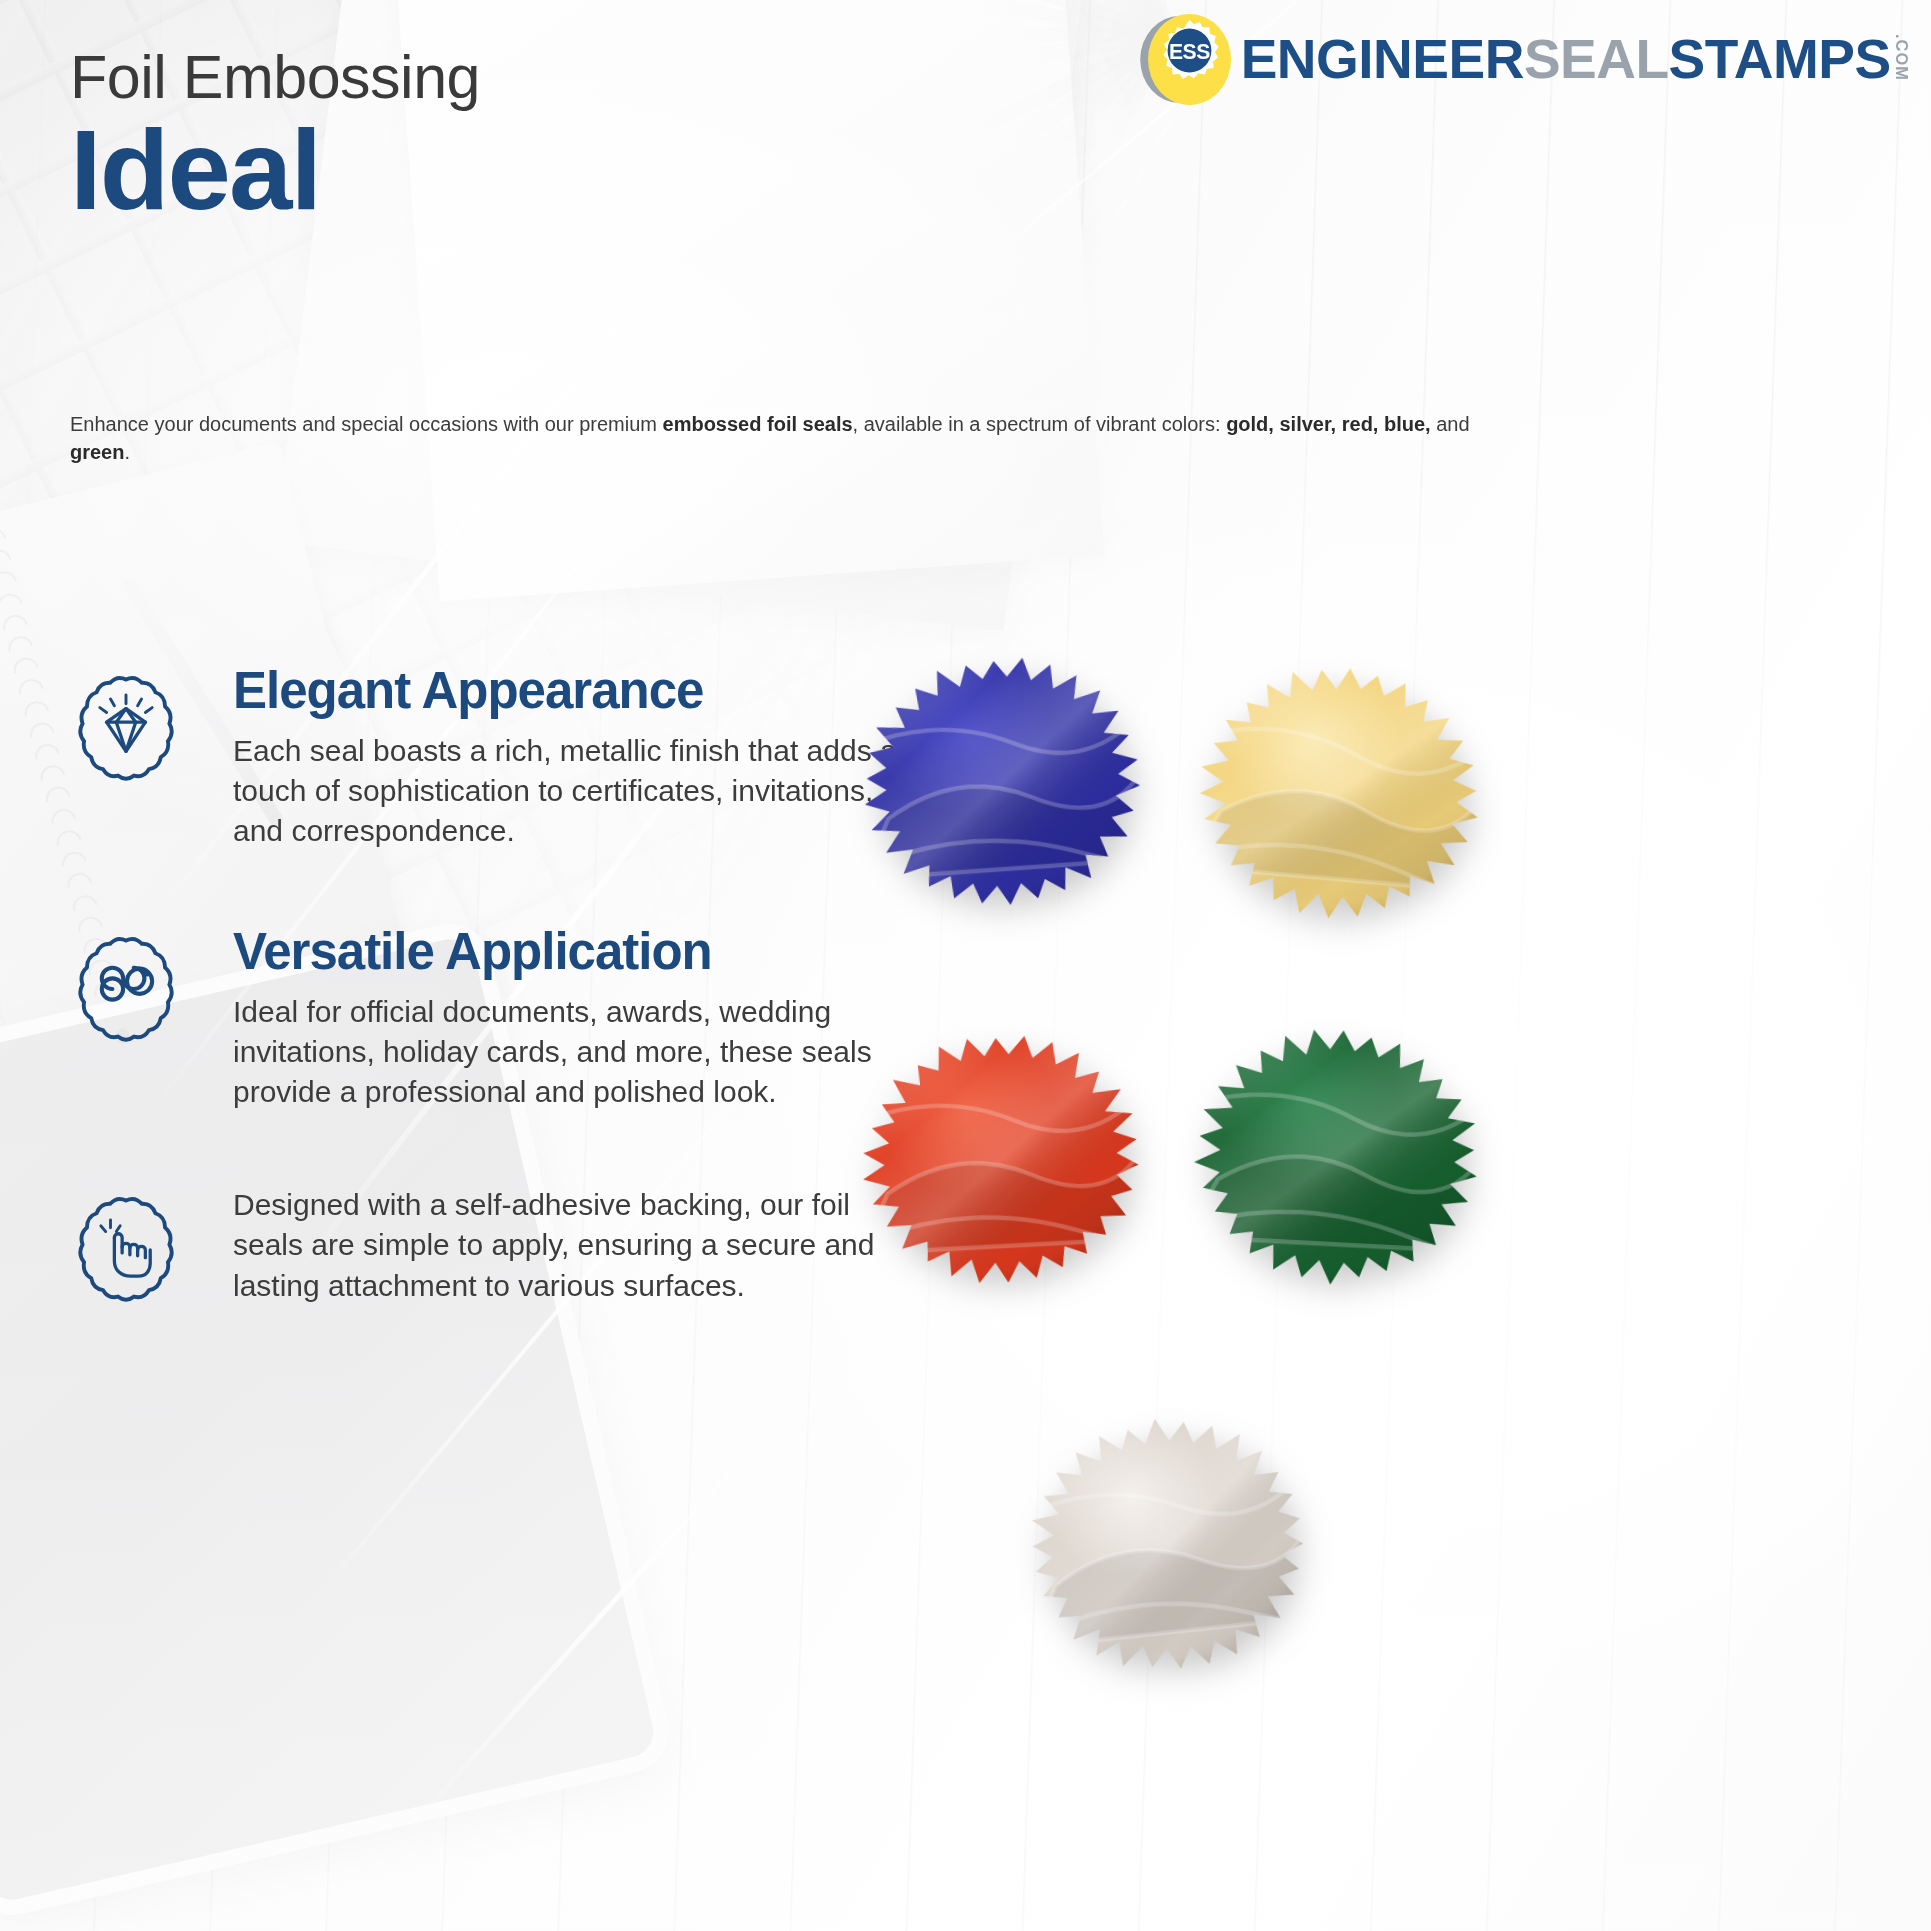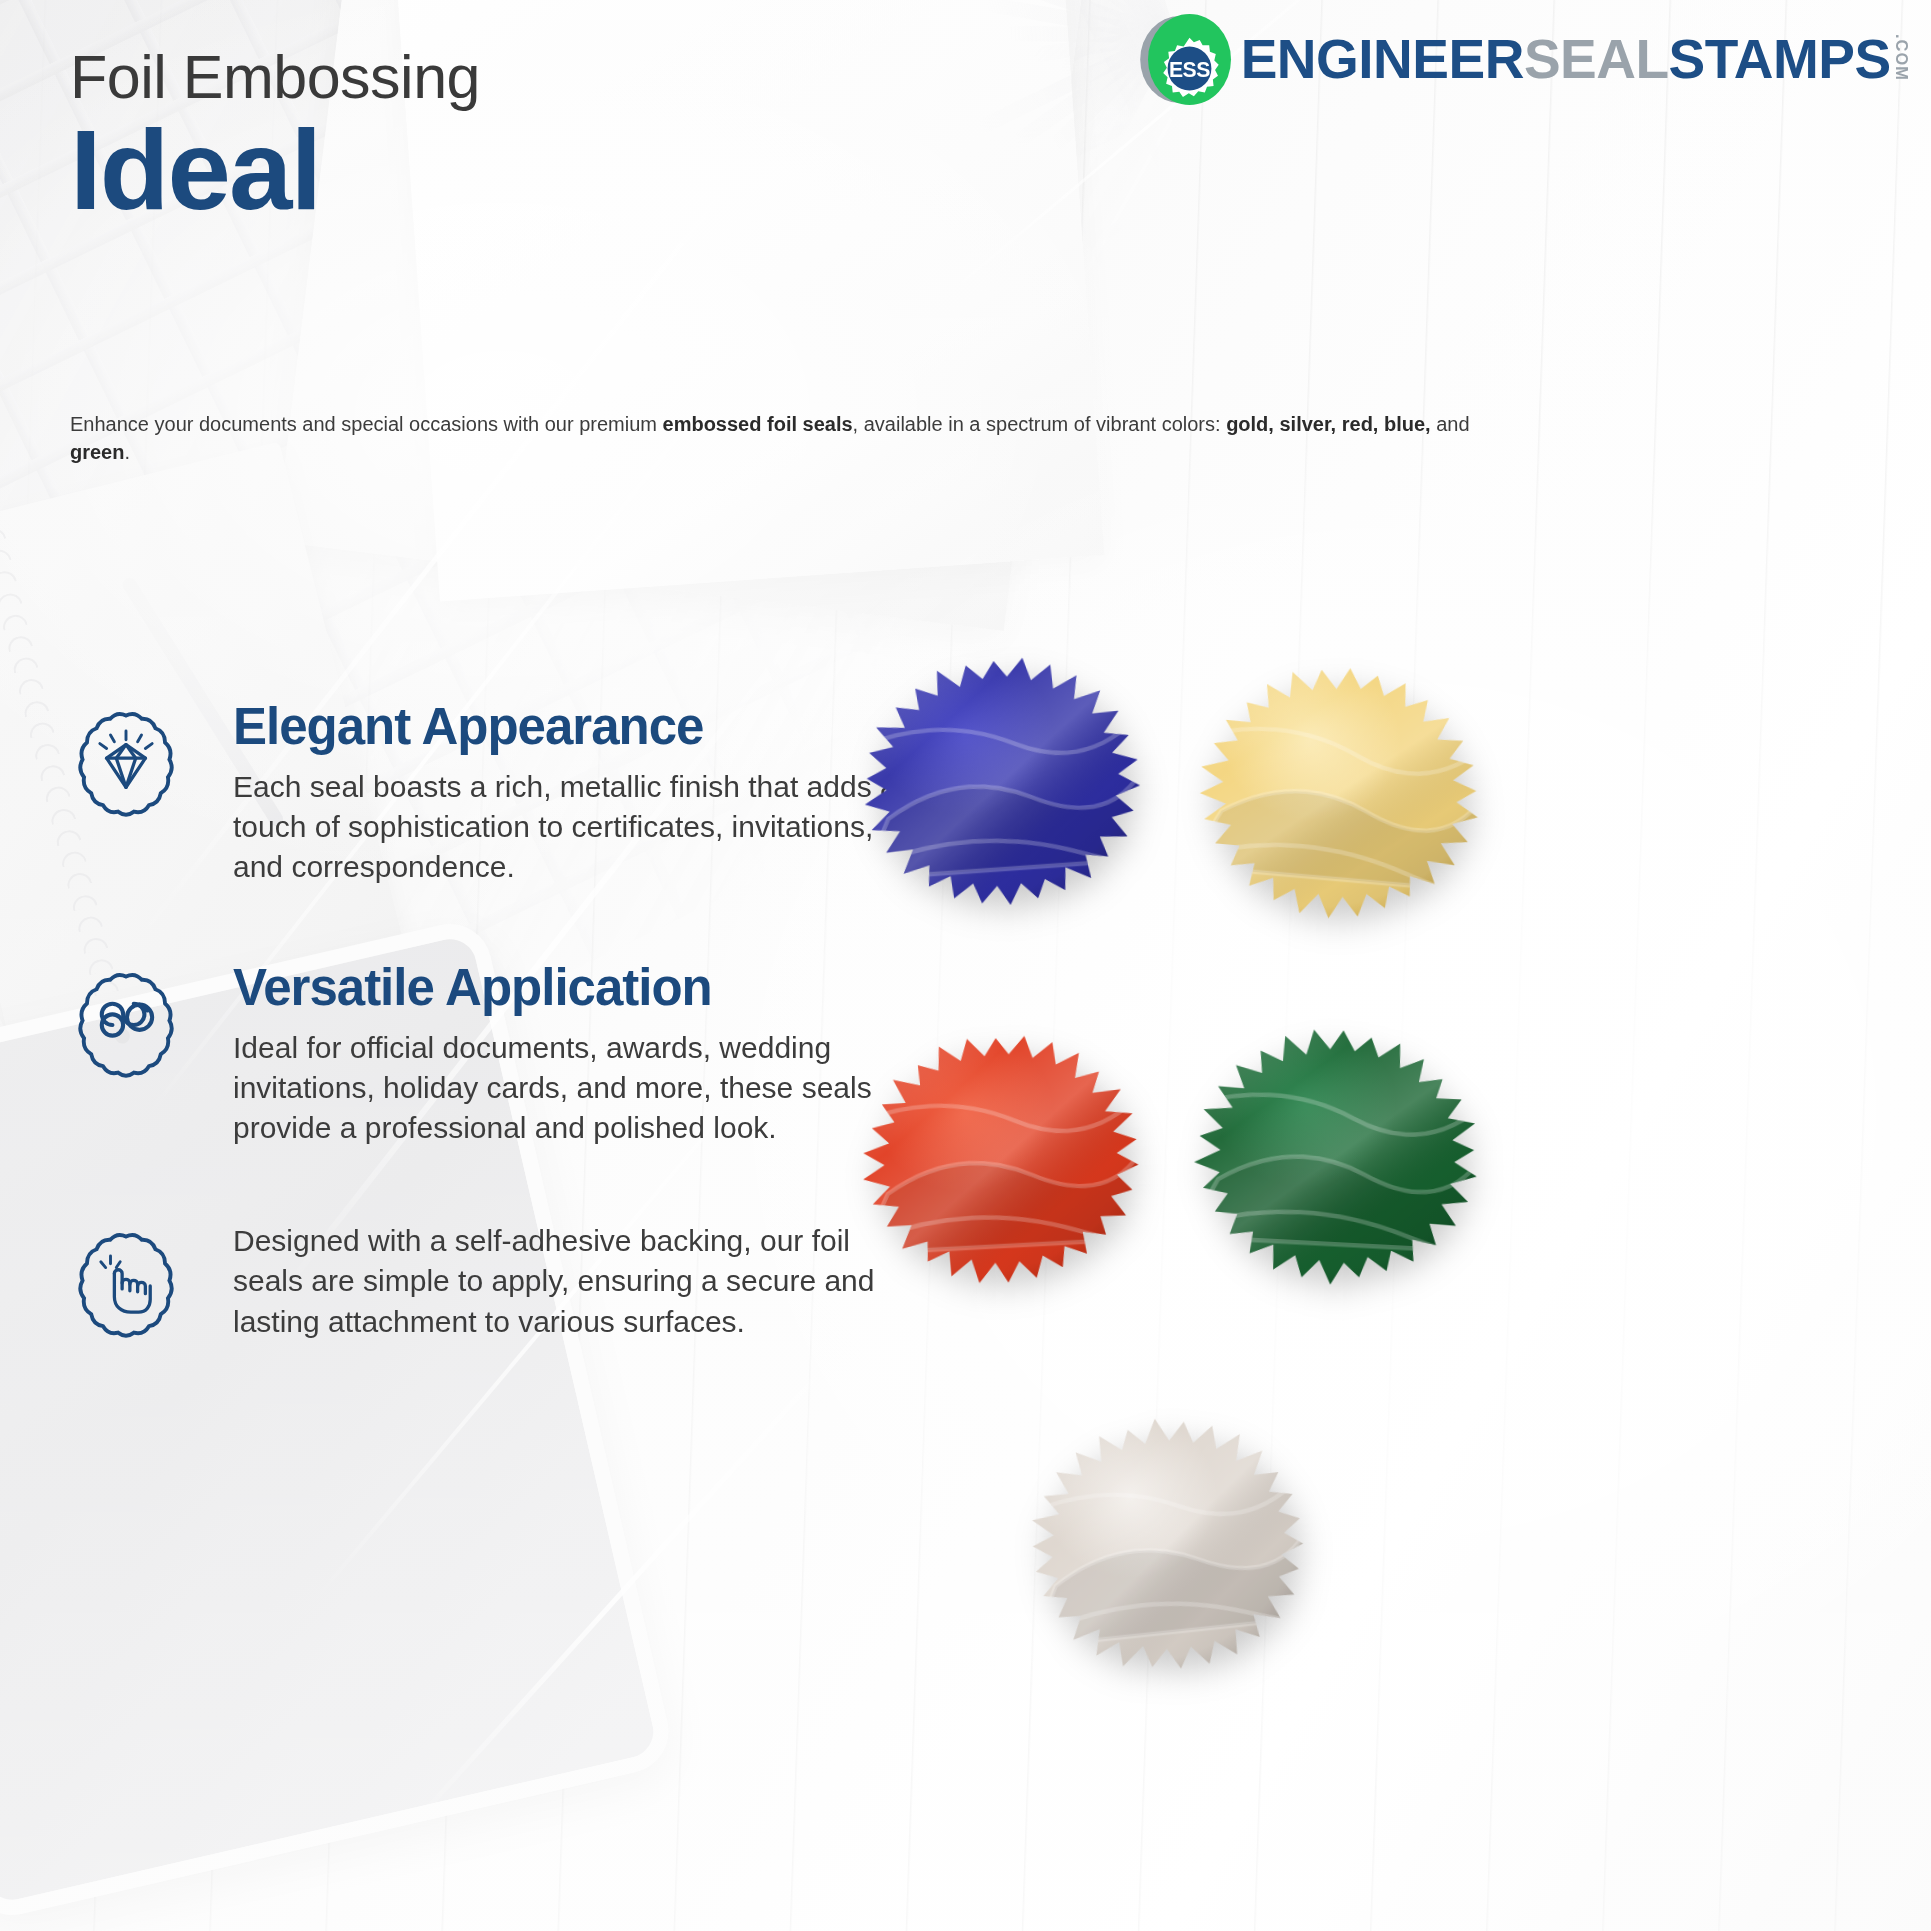--- a/index.html
+++ b/index.html
@@ -156,22 +156,22 @@
   .fg { position: absolute; inset: 0; }
 
   
   .logo {
     position: absolute; right: 21px; top: 13.5px;
     display: flex; align-items: center; gap: 9.7px;
   }
   .logo-badge {
     width: 83px; height: 91px;
     border-radius: 42px / 46px;
-    background: #22c55e;
-    display: flex; align-items: flex-end; justify-content: center;
+    background: #fde047;
+    display: flex; align-items: flex-start; justify-content: center;
     position: relative;
     box-shadow: -9.7px 0 0 -1.9px #9aa3ab;
   }
   .logo-badge svg { width: 73px; height: 73px; display:block; }
   .logo-word {
     display: flex; align-items: flex-end;
     font-weight: 700; letter-spacing: -0.5px;
     font-size: 55px; line-height: .9;
   }
   .lw-a { color: #1d4e86; }
@@ -209,21 +209,21 @@
     position: absolute; left: 70px; top: 410px;
     width: 1458px;
     font-size: 20px;
     font-weight: 300;
     color: #3c3c3c;
     line-height: 1.42;
   }
   .intro b { font-weight: 700; color: #2b2b2b; }
 
   
-  .features { position: absolute; left: 64px; top: 700px; width: 850px; }
+  .features { position: absolute; left: 64px; top: 664px; width: 850px; }
   .feature { position: relative; padding-left: 169px; margin-bottom: 73px; }
   .feature:last-child { margin-bottom: 0; }
 
   .f-icon {
     position: absolute; left: 0; top: 1.9px;
     width: 124px; height: 124px;
   }
   .f-icon svg { width: 124px; height: 124px; display:block; }
 
   .f-title {

